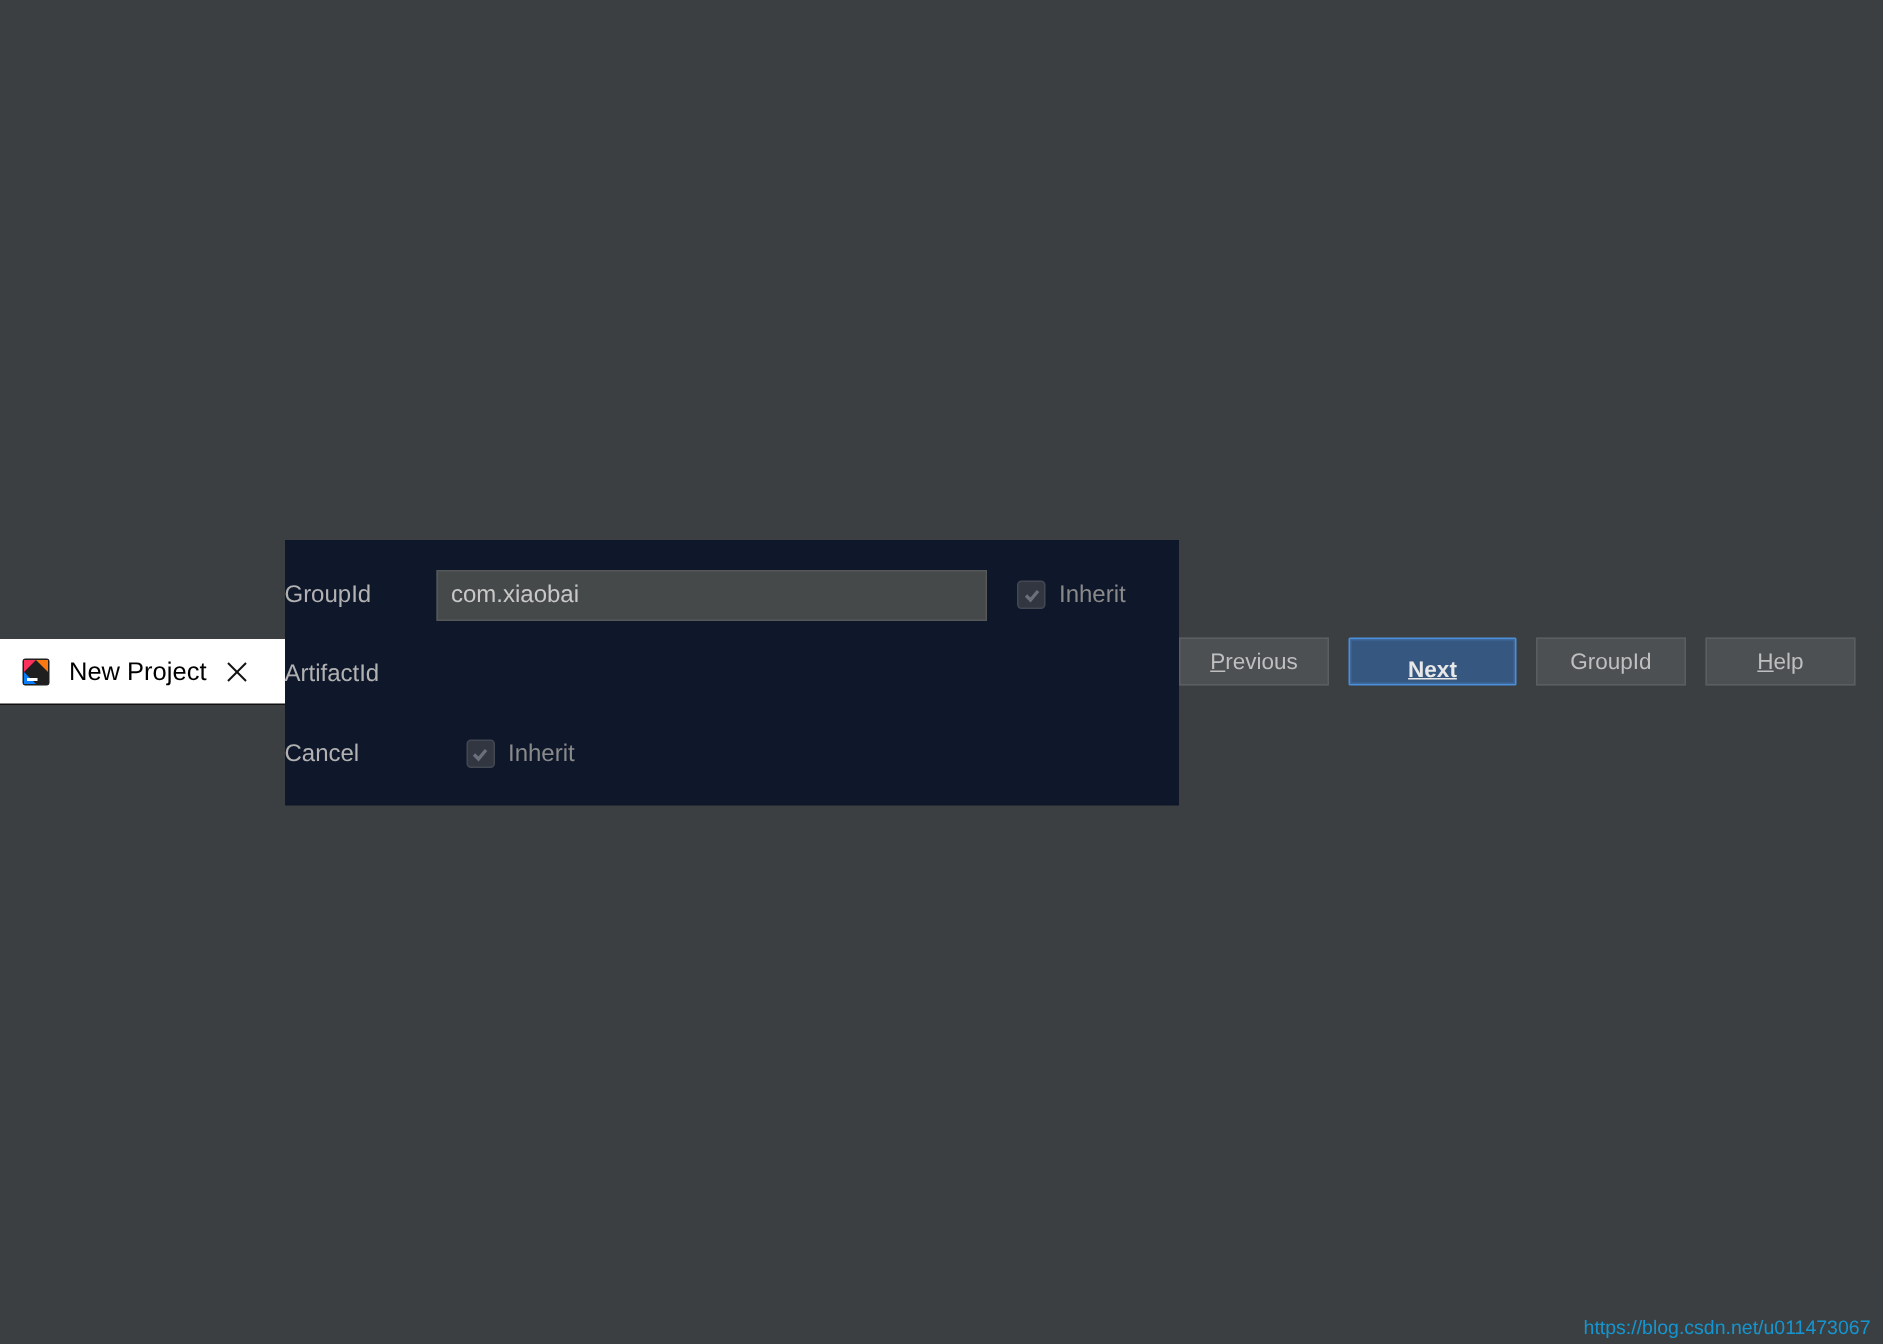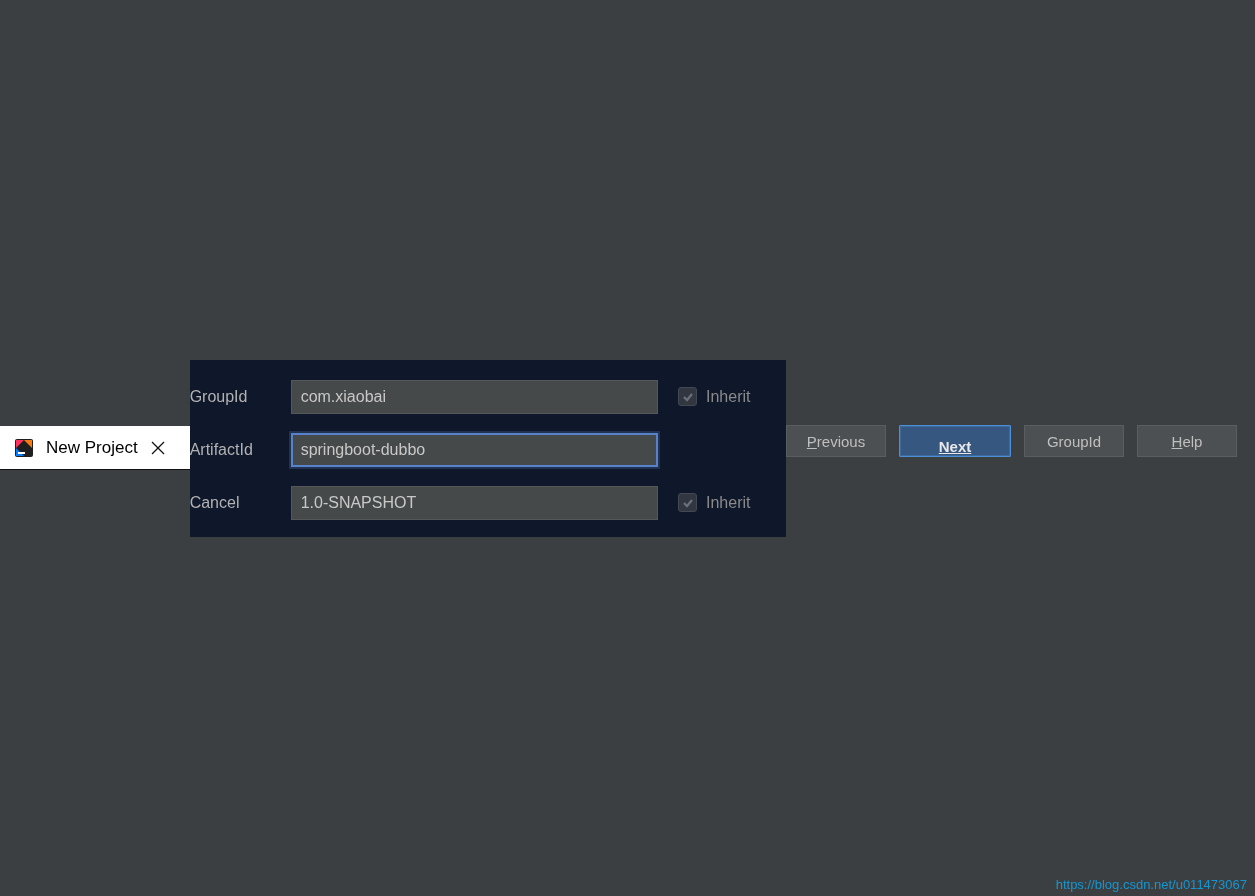--- a/index.html
+++ b/index.html
@@ -176,31 +176,25 @@
           <svg width="12" height="12" viewBox="0 0 12 12">
             <polyline points="2,6 5,9 10,3"></polyline>
           </svg>
         </span>
         <span>Inherit</span>
       </div>
     </div>
 
     <div class="form-row">
       <div class="label">ArtifactId</div>
-      <div class="field">
-        <input class="text-field focused" type="text" value="springboot-dubbo" style="">
-      </div>
       <div class="inherit-spacer"></div>
     </div>
 
     <div class="form-row">
       <div class="label">Cancel</div>
-      <div class="field">
-        <input class="text-field" type="text" value="1.0-SNAPSHOT" style="">
-      </div>
       <div class="inherit-col">
         <span class="checkbox">
           <svg width="12" height="12" viewBox="0 0 12 12">
             <polyline points="2,6 5,9 10,3"></polyline>
           </svg>
         </span>
         <span>Inherit</span>
       </div>
     </div>
 

